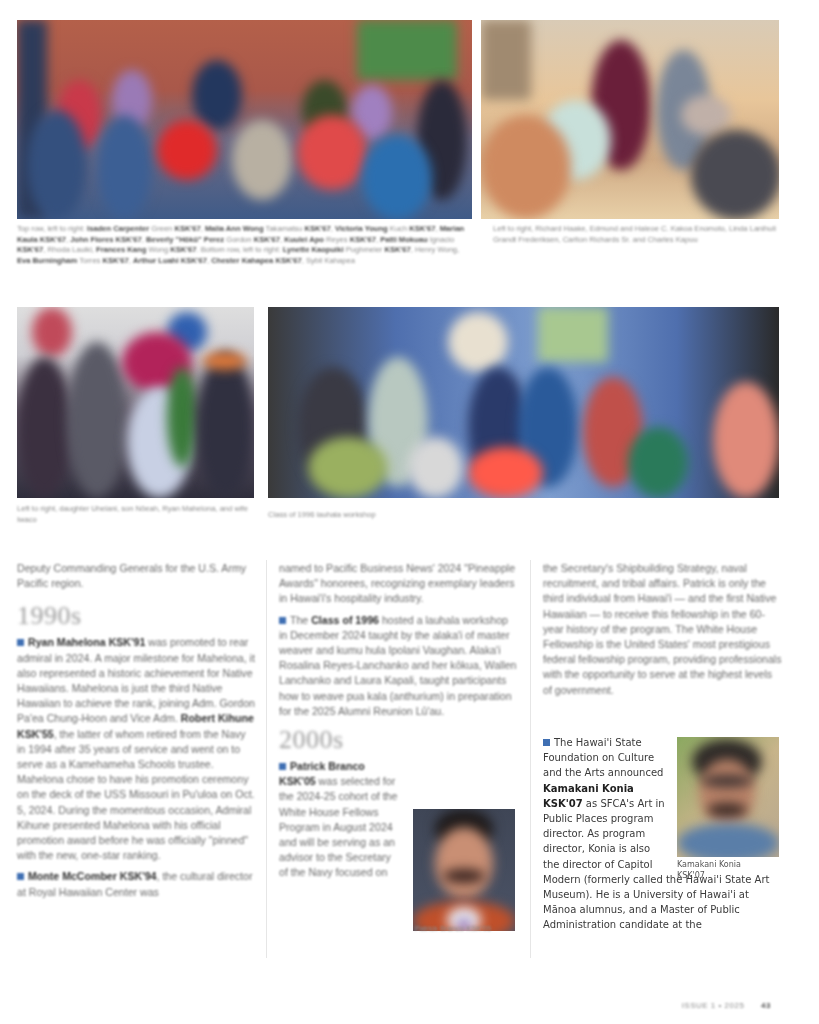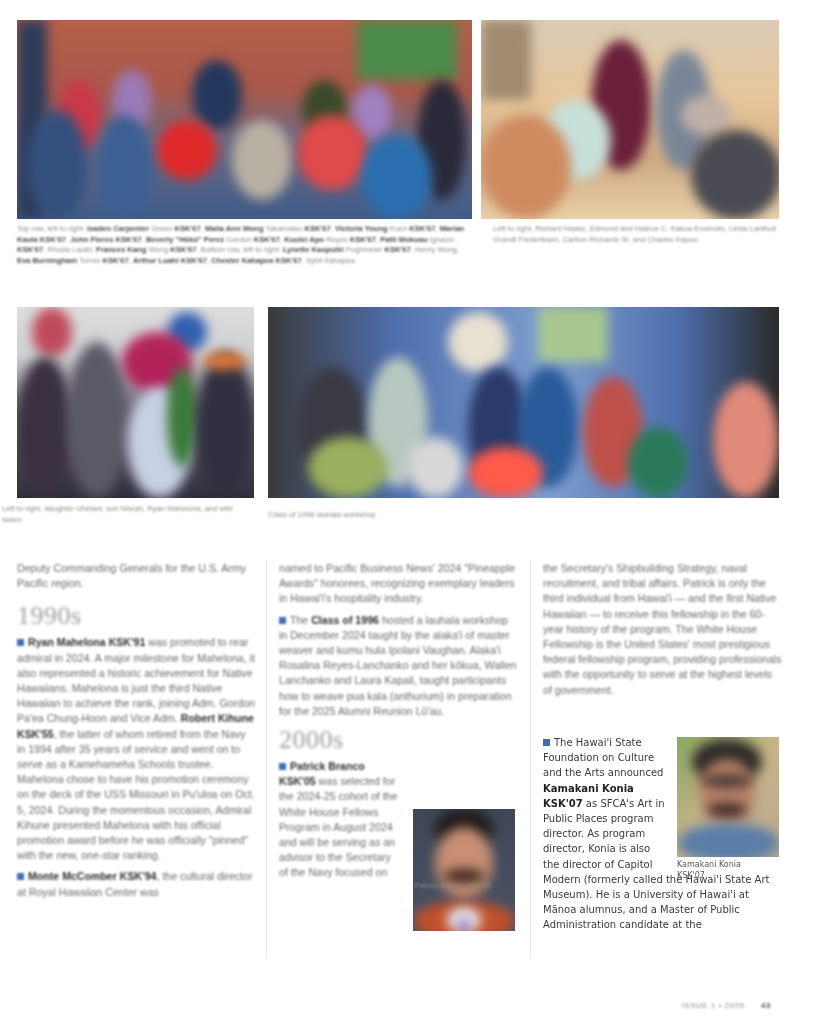--- a/index.html
+++ b/index.html
@@ -72,21 +72,21 @@
   <div class="blob" style="left:15px;top:0;width:40px;height:50px;background:#c04a5a;"></div>
   <div class="blob" style="left:150px;top:5px;width:40px;height:40px;background:#3060b0;"></div>
   <div class="blob" style="left:0;top:50px;width:55px;height:141px;background:#3b3040;"></div>
   <div class="blob" style="left:50px;top:35px;width:60px;height:156px;background:#5a5a66;"></div>
   <div class="blob" style="left:105px;top:25px;width:70px;height:60px;background:#b2235a;"></div>
   <div class="blob" style="left:110px;top:80px;width:65px;height:111px;background:#c8d0e4;"></div>
   <div class="blob" style="left:150px;top:60px;width:30px;height:100px;background:#3a7a3a;"></div>
   <div class="blob" style="left:180px;top:45px;width:57px;height:146px;background:#303040;"></div>
   <div class="blob" style="left:185px;top:45px;width:45px;height:18px;background:#e07a3a;"></div>
 </div>
-<div class="caption" style="left:2px;top:504px;width:237px;">Left to right, daughter Uhelani, son Nōeah, Ryan Mahelona, and wife Iwaco</div>
+<div class="caption" style="left:17px;top:504px;width:237px;">Left to right, daughter Uhelani, son Nōeah, Ryan Mahelona, and wife Iwaco</div>
 
 <div class="photo" style="left:268px;top:307px;width:511px;height:191px;">
   <div class="bg" style="background:linear-gradient(90deg,#3a3a3a 0%,#4f6fae 25%,#7f9fd0 55%,#4f6fae 80%,#2a2a2a 100%);"></div>
   <div class="blob" style="left:180px;top:5px;width:60px;height:60px;background:#e8e0d0;"></div>
   <div class="blob" style="left:270px;top:0;width:70px;height:55px;background:#a8c890;border-radius:3px;"></div>
   <div class="blob" style="left:30px;top:60px;width:70px;height:120px;background:#3a3a44;"></div>
   <div class="blob" style="left:100px;top:50px;width:60px;height:130px;background:#b8c8c0;"></div>
   <div class="blob" style="left:200px;top:60px;width:60px;height:120px;background:#2a3a6a;"></div>
   <div class="blob" style="left:250px;top:60px;width:60px;height:120px;background:#2a5a9a;"></div>
   <div class="blob" style="left:315px;top:70px;width:60px;height:110px;background:#c0504a;"></div>
@@ -124,21 +124,21 @@
 </div>
 <div class="photo" style="left:413px;top:809px;width:102px;height:122px;">
   <div class="bg" style="background:linear-gradient(180deg,#3f4656 0%,#4b5366 100%);"></div>
   <div class="blob" style="left:22px;top:0;width:58px;height:40px;background:#1e1a1a;"></div>
   <div class="blob" style="left:22px;top:18px;width:58px;height:72px;background:#c98f74;"></div>
   <div class="blob" style="left:30px;top:60px;width:42px;height:14px;background:#3a2420;"></div>
   <div class="blob" style="left:0;top:92px;width:102px;height:40px;background:#c0502a;"></div>
   <div class="blob" style="left:34px;top:98px;width:34px;height:26px;background:#e8ecf4;"></div>
   <div class="blob" style="left:46px;top:110px;width:10px;height:12px;background:#6a3a9a;"></div>
 </div>
-<div class="caption" style="left:413px;top:881px;width:80px;text-align:center;">Patrick Branco KSK'05</div>
+<div class="caption" style="left:413px;top:924px;width:80px;text-align:center;">Patrick Branco KSK'05</div>
 
 <div class="col blurred" style="left:543px;top:561px;width:240px;">
   <p>the Secretary's Shipbuilding Strategy, naval recruitment, and tribal affairs. Patrick is only the third individual from Hawai'i — and the first Native Hawaiian — to receive this fellowship in the 60-year history of the program. The White House Fellowship is the United States' most prestigious federal fellowship program, providing professionals with the opportunity to serve at the highest levels of government.</p>
 </div>
 <div class="col sharp" style="left:543px;top:735px;width:240px;">
   <div style="float:right;width:108px;height:135px;margin-left:6px;"></div>
   <span class="bullet"></span><span>The Hawai'i State Foundation on Culture and the Arts announced </span><b>Kamakani Konia KSK'07</b><span> as SFCA's Art in Public Places program director. As program director, Konia is also the director of Capitol Modern (formerly called the Hawai'i State Art Museum). He is a University of Hawai'i at Mānoa alumnus, and a Master of Public Administration candidate at the</span>
 </div>
 <div class="photo" style="left:677px;top:737px;width:102px;height:120px;">
   <div class="bg" style="background:linear-gradient(135deg,#8aa860 0%,#c7b48a 50%,#b8a890 100%);"></div>

